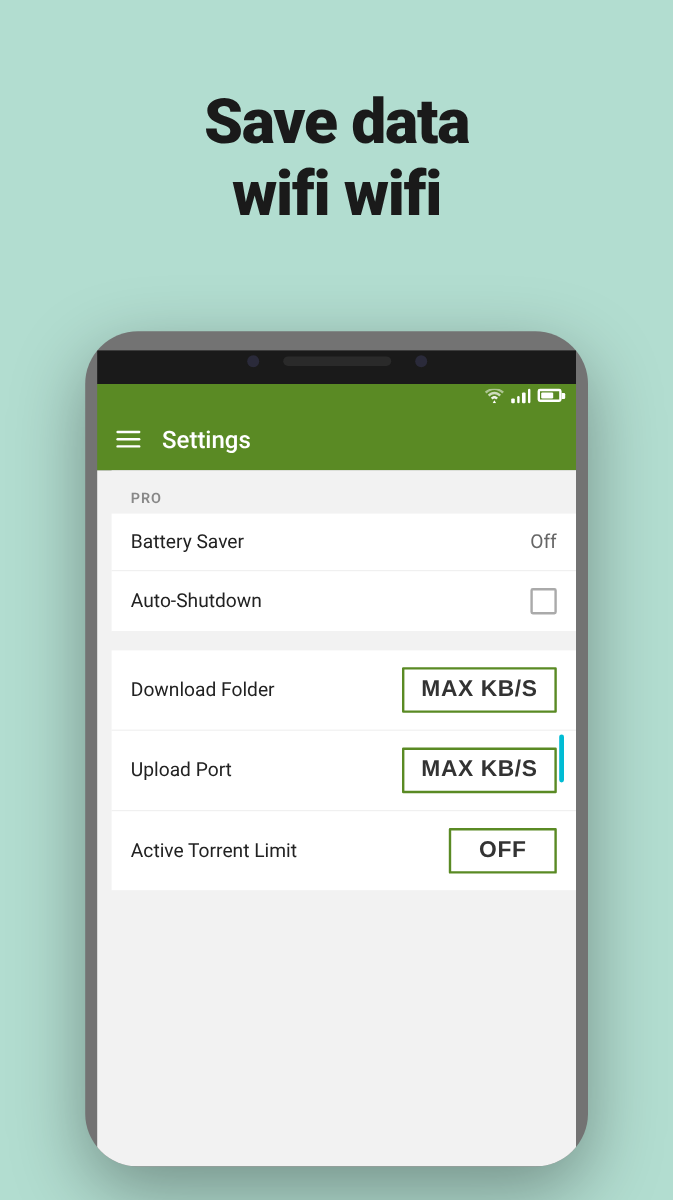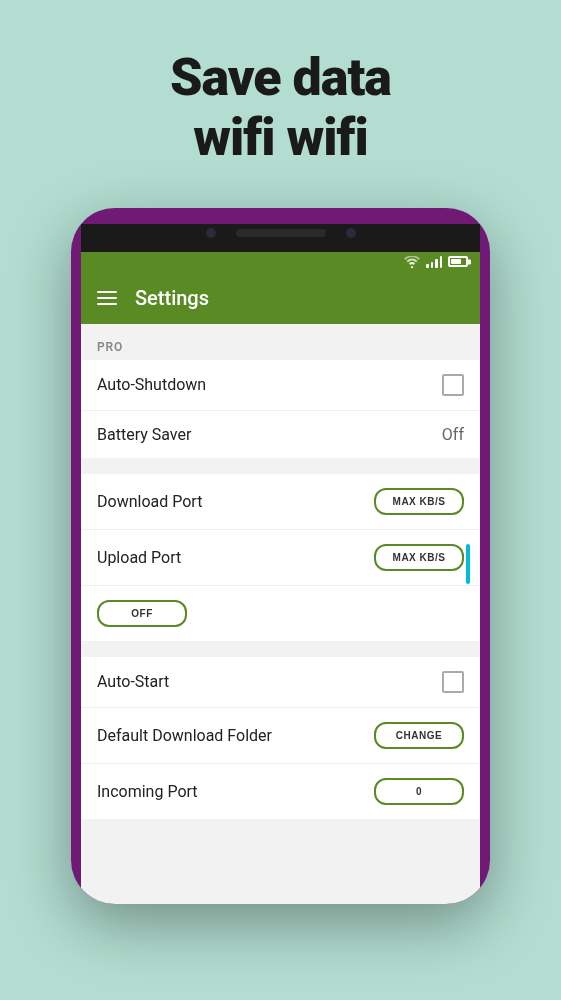--- a/index.html
+++ b/index.html
@@ -10,41 +10,42 @@
       background-color: #b2ddd0;
       font-family: 'Roboto', Arial, sans-serif;
       display: flex;
       flex-direction: column;
       align-items: center;
       overflow: hidden;
     }
 
     .hero-text {
       text-align: center;
-      margin-top: 48px;
+      margin-top: 72px;
       margin-bottom: 40px;
       line-height: 1.15;
     }
 
     .hero-text h1 {
       font-size: 52px;
       font-weight: 900;
       color: #1a1a1a;
       letter-spacing: -1px;
     }
 
     
     .phone-frame {
       width: 419px;
-      background: #701a75;
+      background: #737373;
       border-radius: 44px;
       padding: 16px 10px 0 10px;
       box-shadow: 0 20px 60px rgba(0,0,0,0.35);
       overflow: hidden;
       position: relative;
+      margin-top: 44px;
     }
 
     
     .phone-top {
       background: #1a1a1a;
       display: flex;
       flex-direction: column;
       align-items: center;
       padding-bottom: 8px;
     }
@@ -233,24 +234,24 @@
       font-size: 14px;
       font-weight: bold;
     }
 
     
     .outline-btn {
       border: 2px solid #5a8a24;
       background: white;
       color: #333;
       padding: 6px 14px;
-      font-size: 10px;
+      font-size: 19px;
       font-weight: 600;
       letter-spacing: 0.5px;
-      border-radius: 12px;
+      border-radius: 1px;
       cursor: pointer;
       min-width: 90px;
       text-align: center;
     }
 
     
     .scroll-indicator {
       position: absolute;
       right: 10px;
       top: 220px;
@@ -308,69 +309,56 @@
 
   <div class="app-bar">
     <div class="menu-icon">
       <span></span>
       <span></span>
       <span></span>
     </div>
     <span class="app-bar-title">Settings</span>
   </div>
 
-  <div class="screen-content" style="position:relative;">
+  <div class="screen-content" style="position:relative;padding-left:12px;">
 
     <div class="scroll-indicator"></div>
 
     <div class="settings-section">
       <div class="section-header">PRO</div>
       <div class="settings-group">
         <div class="settings-item">
+          <span class="settings-item-label">Battery Saver</span>
+          <span class="settings-item-value">Off</span>
+        </div>
+        <div class="settings-item">
           <span class="settings-item-label">Auto-Shutdown</span>
           <div class="checkbox"></div>
         </div>
-        <div class="settings-item">
-          <span class="settings-item-label">Battery Saver</span>
-          <span class="settings-item-value">Off</span>
-        </div>
       </div>
     </div>
 
     <div class="section-divider"></div>
 
     <div class="settings-section">
       <div class="settings-group">
         <div class="settings-item">
-          <span class="settings-item-label">Download Port</span>
+          <span class="settings-item-label">Download Folder</span>
           <button class="outline-btn">MAX KB/S</button>
         </div>
         <div class="settings-item">
           <span class="settings-item-label">Upload Port</span>
           <button class="outline-btn">MAX KB/S</button>
         </div>
         <div class="settings-item">
+          <span class="settings-item-label">Active Torrent Limit</span>
           <button class="outline-btn">OFF</button>
         </div>
       </div>
     </div>
 
     <div class="section-divider"></div>
 
     <div class="settings-section">
-      <div class="settings-group">
-        <div class="settings-item">
-          <span class="settings-item-label">Auto-Start</span>
-          <div class="checkbox"></div>
-        </div>
-        <div class="settings-item">
-          <span class="settings-item-label">Default Download Folder</span>
-          <button class="outline-btn">CHANGE</button>
-        </div>
-        <div class="settings-item">
-          <span class="settings-item-label">Incoming Port</span>
-          <button class="outline-btn">0</button>
-        </div>
-      </div>
     </div>
 
   </div>
 </div>
 
 </body></html>

